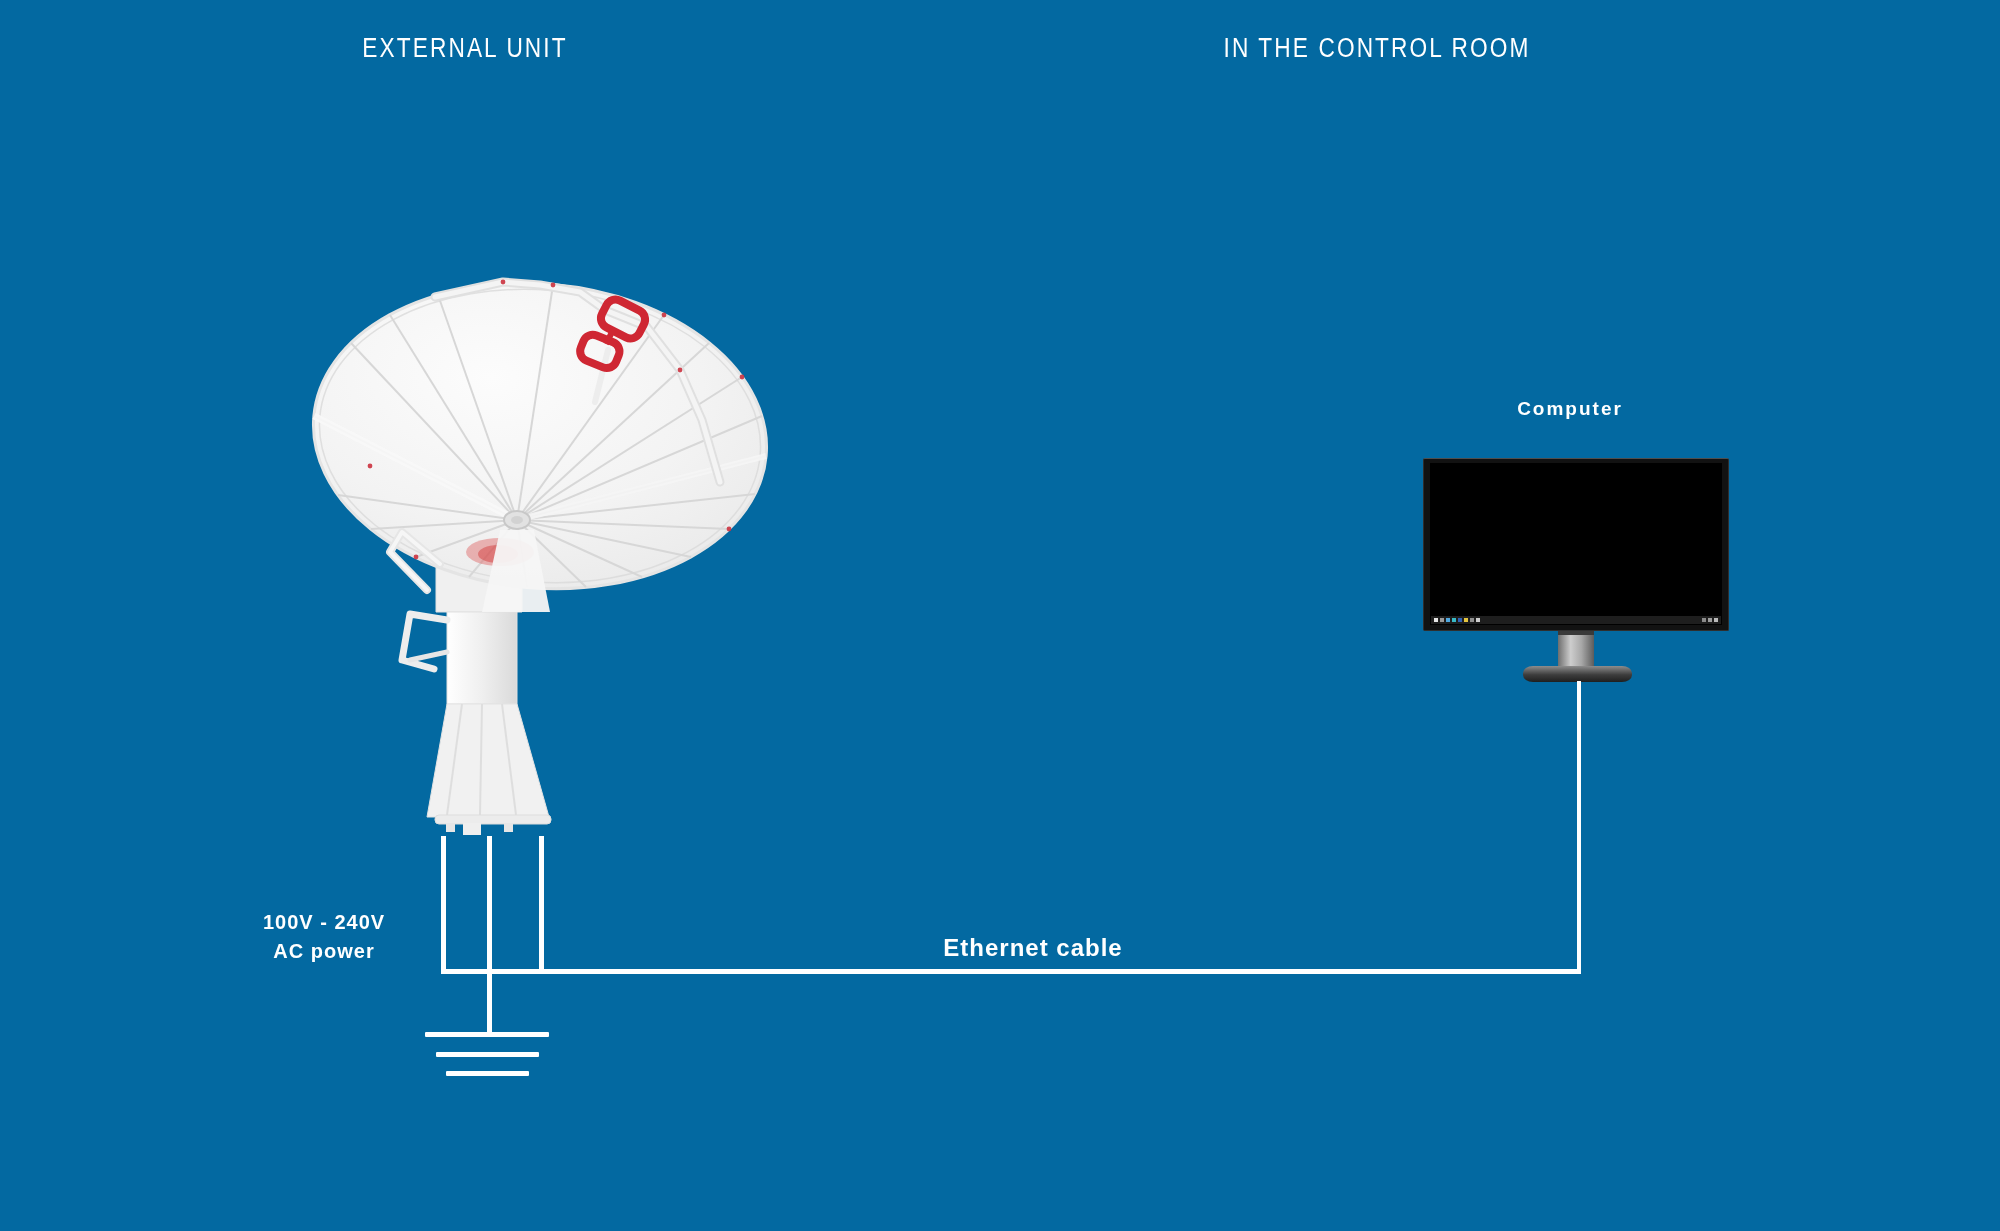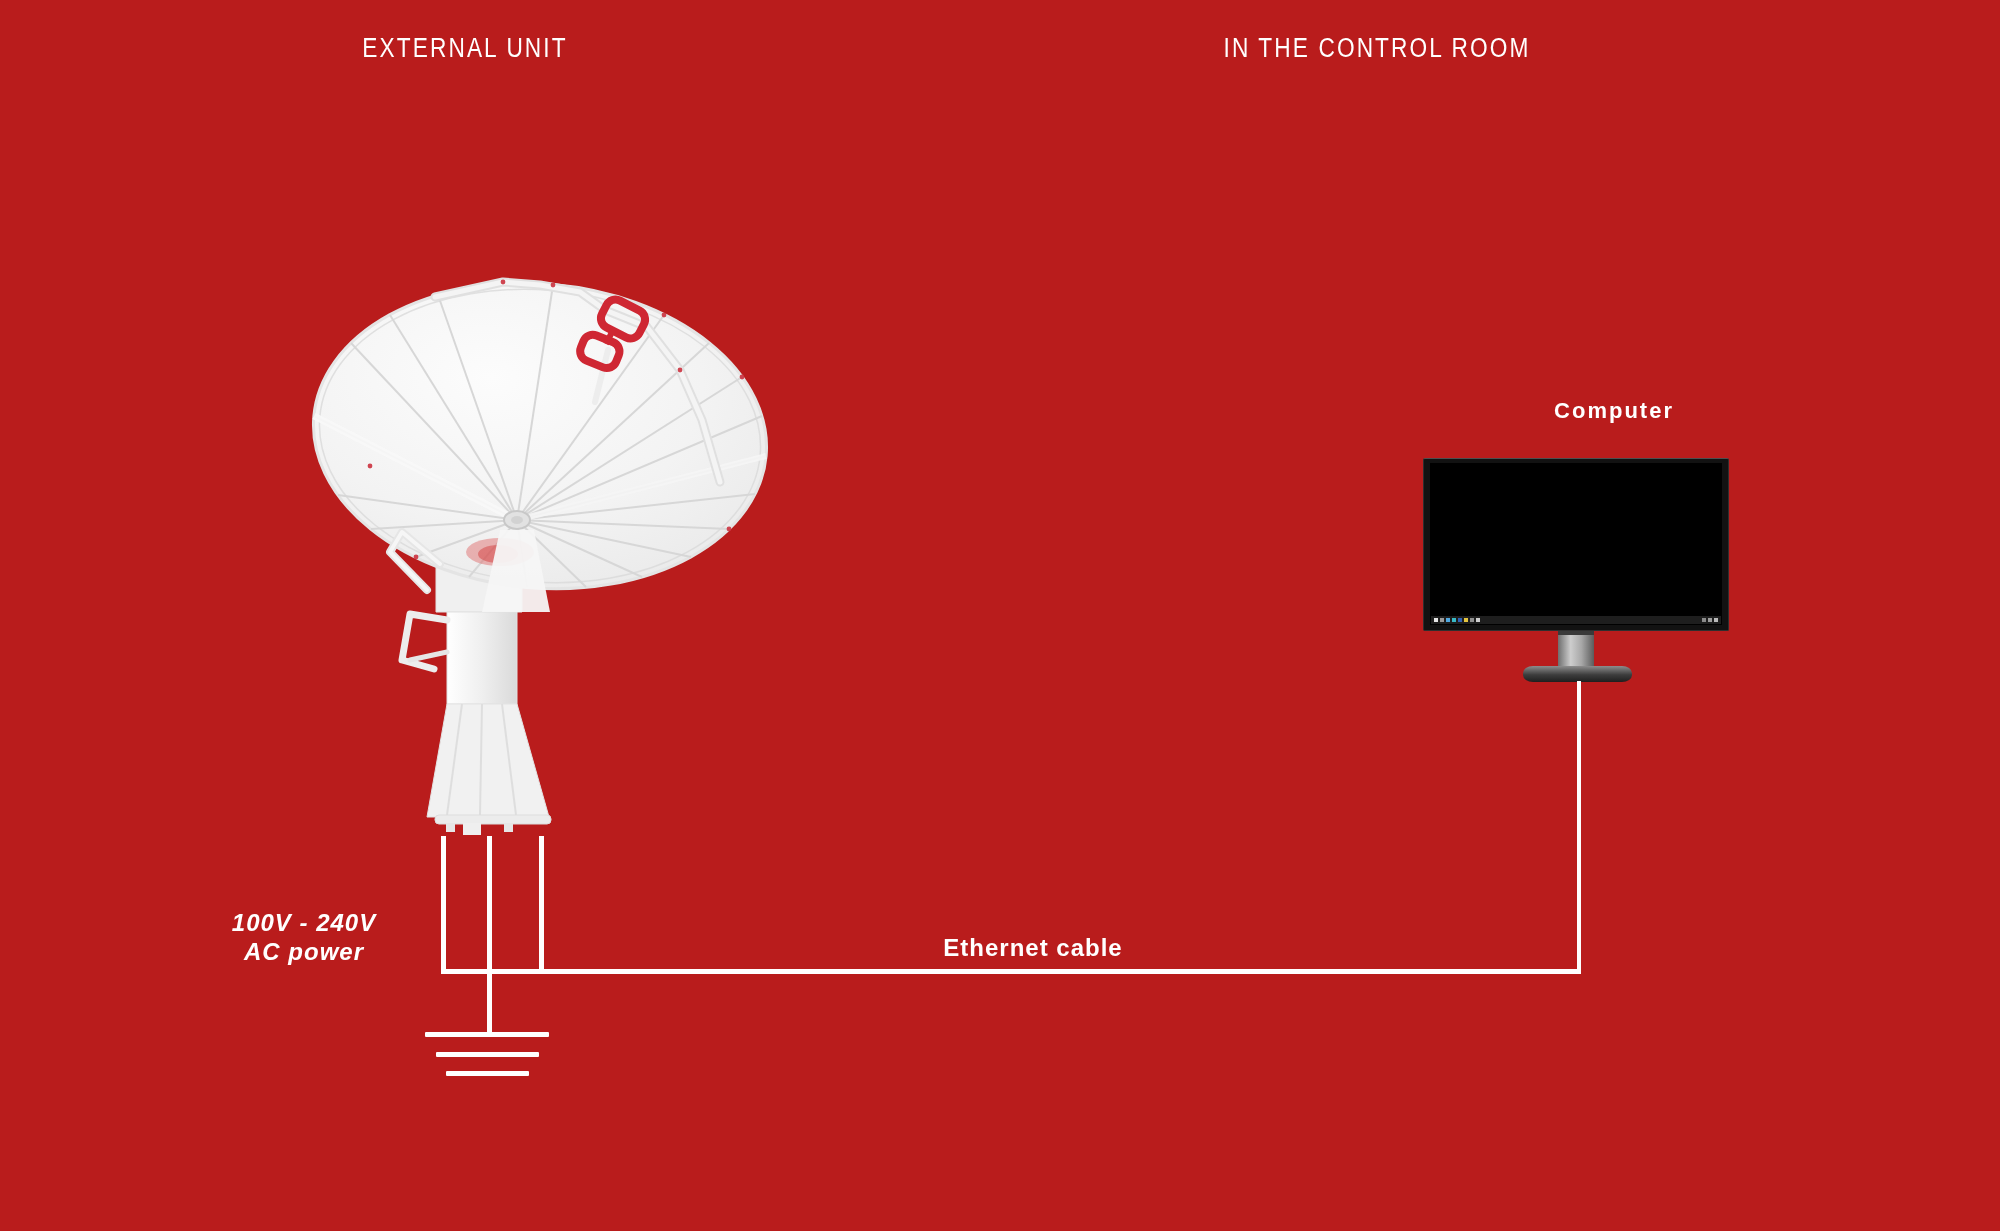--- a/index.html
+++ b/index.html
@@ -1,16 +1,16 @@
 <!DOCTYPE html>
 <html><head>
 <meta charset="utf-8">
 <style>
   html,body{margin:0;padding:0;background:#000;}
-  .stage{position:relative;width:2000px;height:1231px;background:#b91c1c;overflow:hidden;
+  .stage{position:relative;width:2000px;height:1231px;background:#0369a1;overflow:hidden;
          font-family:"Liberation Sans",sans-serif;}
   .label{position:absolute;color:#fff;white-space:nowrap;text-align:center;
          transform:translateX(-50%);font-family:"Liberation Sans",sans-serif;}
   .hdr{font-size:27px;letter-spacing:2.5px;font-weight:400;transform:translateX(-50%) scaleX(0.84);}
   .lbl-bold{font-weight:700;}
   .cable{position:absolute;background:#fff;}
   .gbar{position:absolute;background:#fff;height:5px;border-radius:1px;}
   
   .mon-frame{position:absolute;left:1423px;top:458px;width:306px;height:173px;
              background:#121212;border:1px solid #2e2e2e;border-top-color:#4e4e4e;
@@ -122,21 +122,21 @@
       <circle cx="166" cy="337" r="2.4"></circle>
       <circle cx="479" cy="309" r="2.4"></circle>
       <circle cx="492" cy="157" r="2.4"></circle>
       <circle cx="414" cy="95" r="2.4"></circle>
       <circle cx="303" cy="65" r="2.4"></circle>
       <circle cx="253" cy="62" r="2.4"></circle>
       <circle cx="430" cy="150" r="2.4"></circle>
     </g>
   </svg>
 
-  <div class="label lbl-bold" style="left:1614px;top:398px;font-size:22px;letter-spacing:2px;">Computer</div>
+  <div class="label lbl-bold" style="left:1570px;top:398px;font-size:19px;letter-spacing:2px;">Computer</div>
 
   <div class="mon-frame">
     <div class="mon-screen">
       <div class="mon-taskbar">
         <span style="display:flex;gap:2px;">
             <span class="tb-ico" style="background: rgb(230, 230, 230);"></span>
             <span class="tb-ico" style="background: rgb(154, 154, 154);"></span>
             <span class="tb-ico" style="background: rgb(79, 168, 224);"></span>
             <span class="tb-ico" style="background: rgb(55, 185, 198);"></span>
             <span class="tb-ico" style="background: rgb(47, 98, 181);"></span>
@@ -154,21 +154,21 @@
   </div>
   <div class="mon-neck"></div>
   <div class="mon-base"></div>
 
   <div class="cable" style="left:441px;top:836px;width:5px;height:137px;"></div>
   <div class="cable" style="left:487px;top:836px;width:5px;height:198px;"></div>
   <div class="cable" style="left:539px;top:836px;width:5px;height:137px;"></div>
   <div class="cable" style="left:441px;top:969px;width:1140px;height:5px;"></div>
   <div class="cable" style="left:1577px;top:681px;width:4px;height:290px;"></div>
 
-  <div class="label lbl-bold" style="left:304px;top:908px;font-size:24px;line-height:29px;letter-spacing:1px;font-style:italic;">
+  <div class="label lbl-bold" style="left:324px;top:908px;font-size:20px;line-height:29px;letter-spacing:1px;">
     <div>100V - 240V</div>
     <div>AC power</div>
   </div>
 
   <div class="label lbl-bold" style="left:1033px;top:934px;font-size:24px;letter-spacing:1px;">Ethernet cable</div>
 
   <div>
     <div class="gbar" style="left:425px;top:1032px;width:124px;"></div>
     <div class="gbar" style="left:436px;top:1052px;width:103px;"></div>
     <div class="gbar" style="left:446px;top:1071px;width:83px;"></div>

